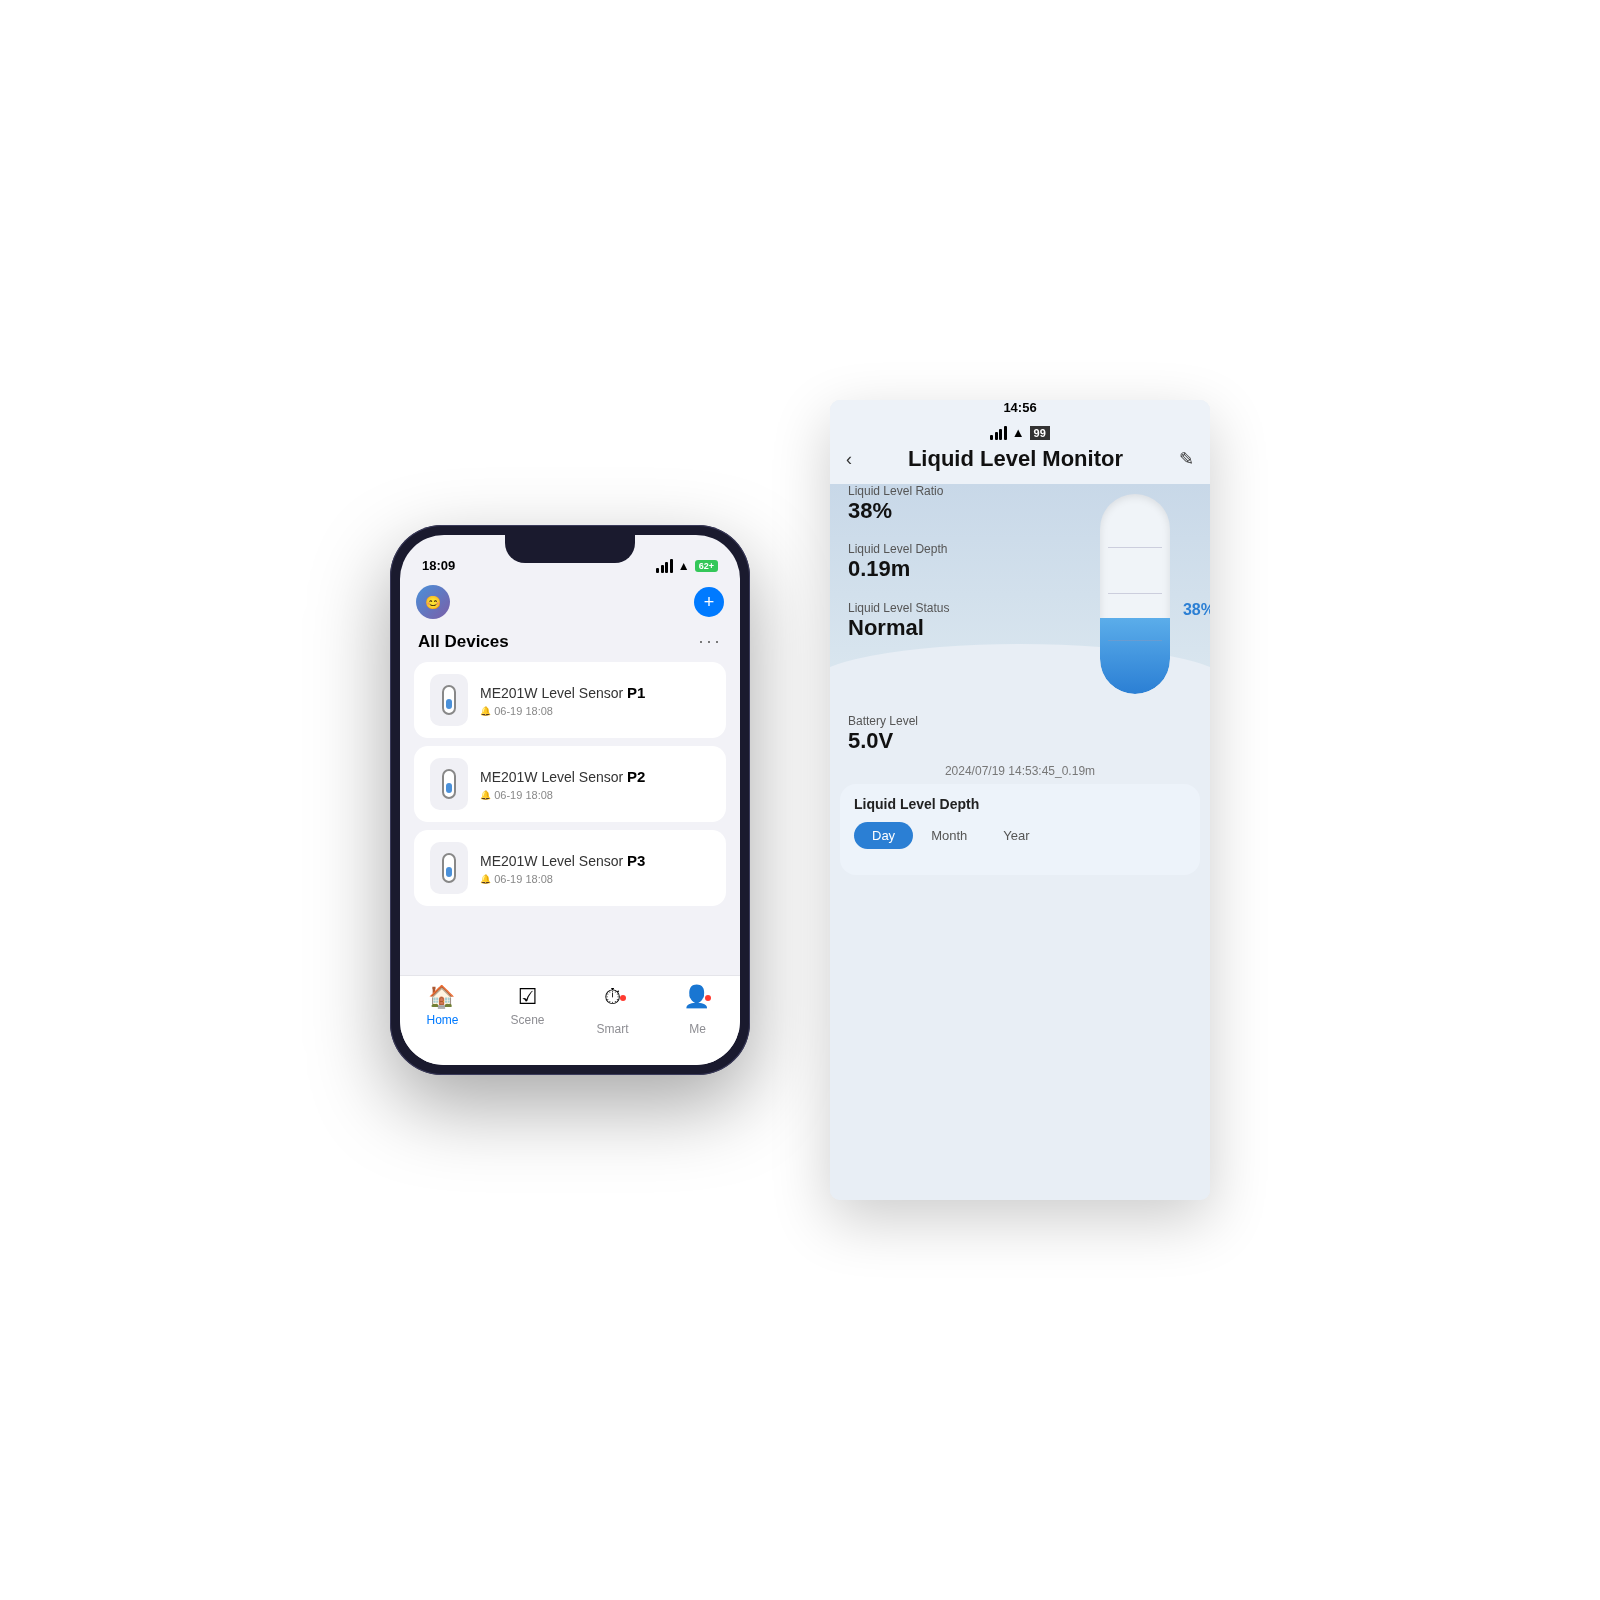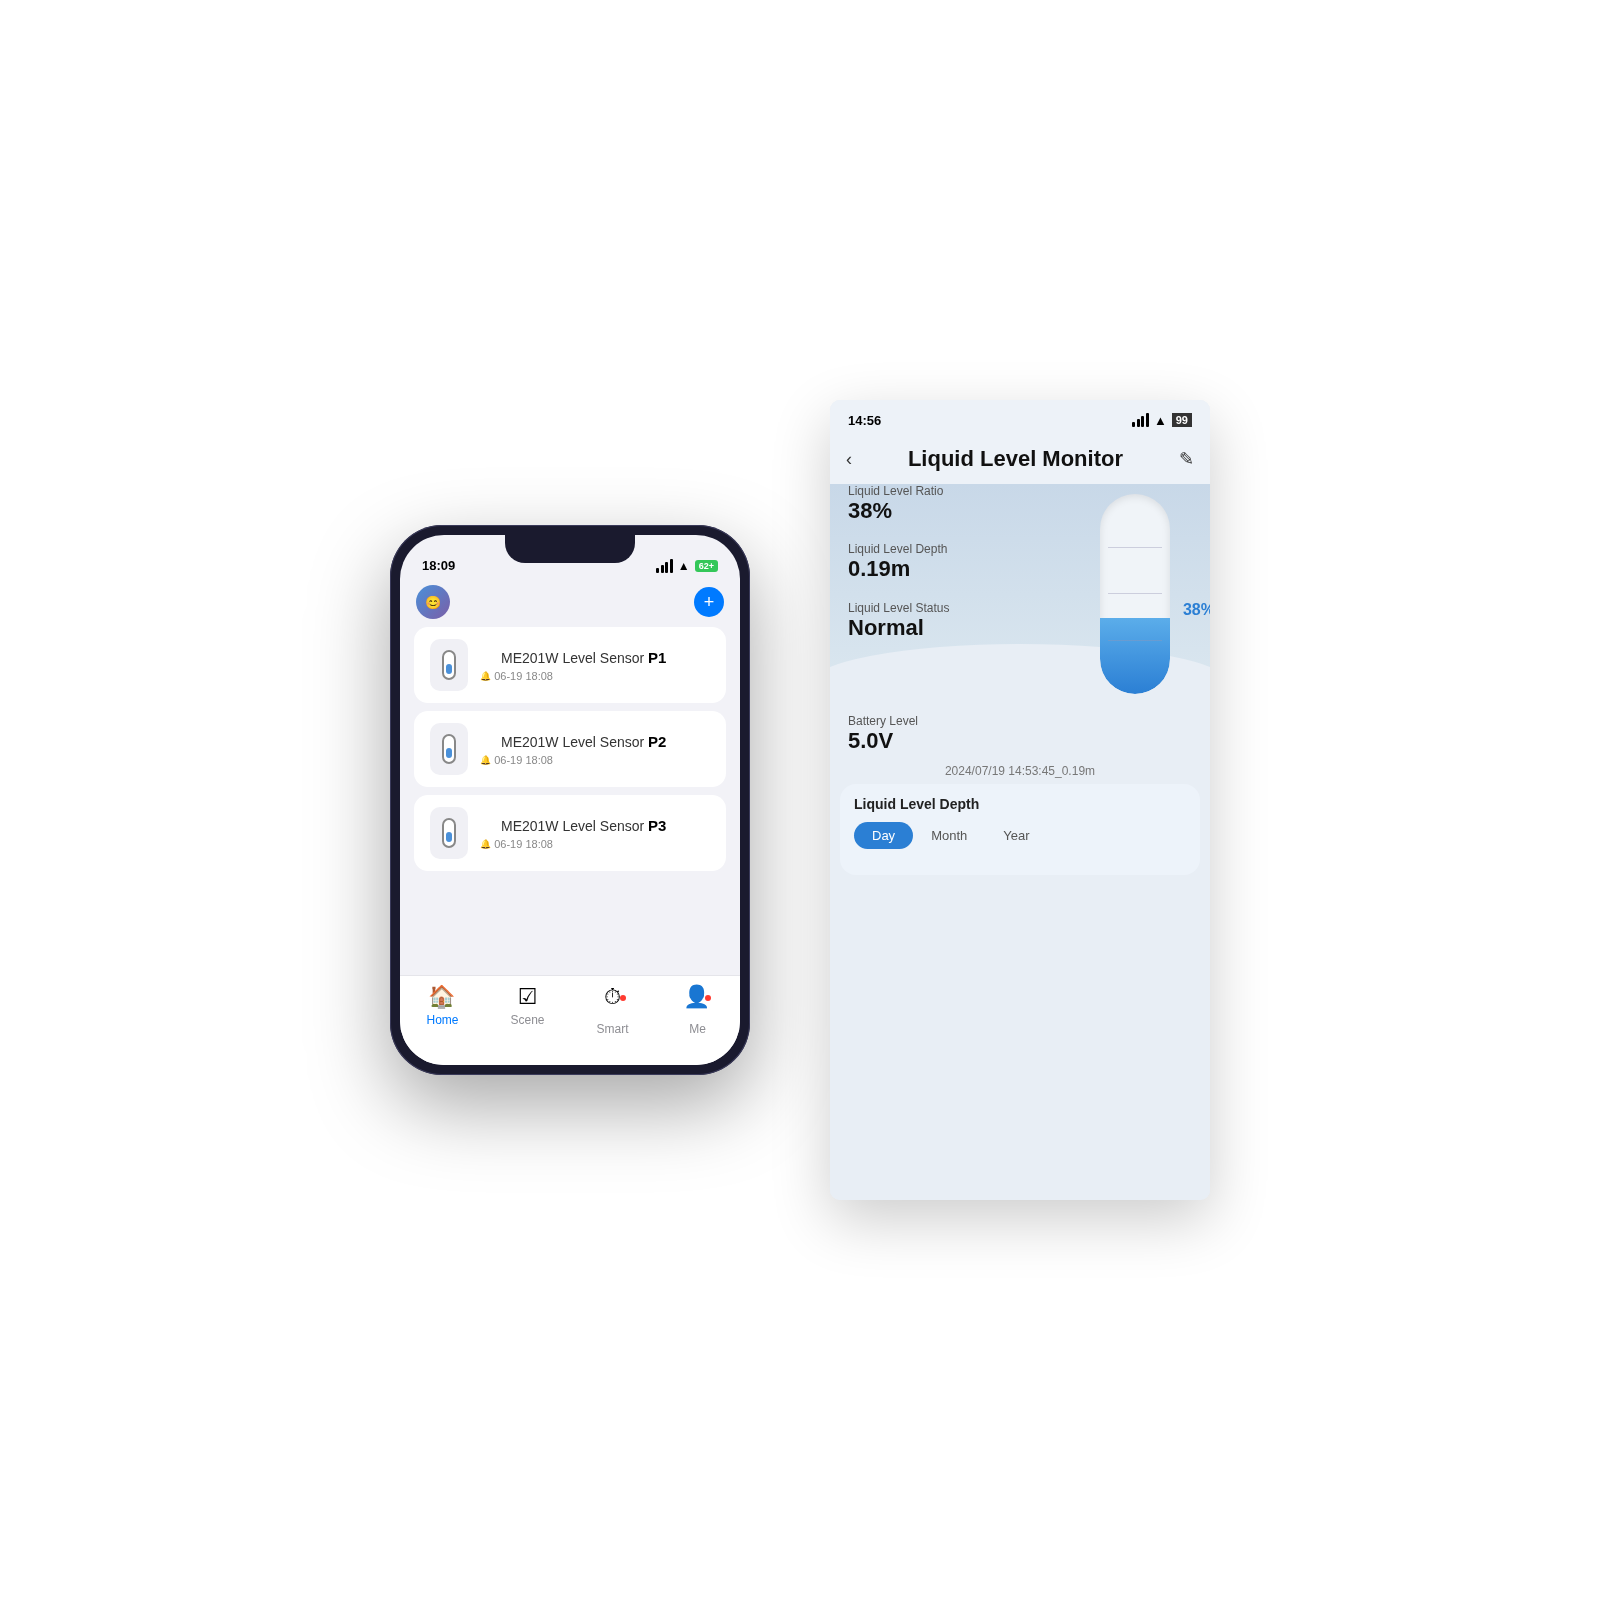--- a/index.html
+++ b/index.html
@@ -152,21 +152,20 @@
       height: 10px;
       background: #4a90d9;
       border-radius: 3px;
     }
     .device-info { flex: 1; }
     .device-name {
       font-size: 14px;
       color: #333;
       font-weight: 500;
       line-height: 1.3;
-      margin-left: 21px;
     }
     .device-name .model { font-weight: 400; }
     .device-name .pid { font-weight: 700; color: #000; font-size: 15px; }
     .device-time {
       font-size: 11px;
       color: #888;
       margin-top: 3px;
       display: flex;
       align-items: center;
       gap: 3px;
@@ -225,20 +224,21 @@
     }
     .phone2-status-bar {
       background: #edf2f8;
       height: 40px;
       display: flex;
       align-items: center;
       justify-content: space-between;
       padding: 0 18px;
       font-size: 13px;
       font-weight: 600;
+      flex-direction: column;
     }
     .phone2-status-right {
       display: flex;
       align-items: center;
       gap: 5px;
     }
     .phone2-header {
       background: #edf2f8;
       padding: 6px 16px 12px;
       display: flex;
@@ -418,20 +418,24 @@
         <span class="wifi-icon">▲</span>
         <span class="battery-badge">62+</span>
       </div>
     </div>
 
     <div class="phone1-header">
       <div class="avatar-circle">😊</div>
       <div class="add-btn">+</div>
     </div>
 
+    <div class="all-devices-row">
+      <span class="all-devices-label">All Devices</span>
+      <span class="dots-menu">···</span>
+    </div>
 
     <div class="device-list">
       <div class="device-card">
         <div class="device-icon-box">
           <div class="sensor-icon"></div>
         </div>
         <div class="device-info">
           <div class="device-name">
             <span class="model">ME201W Level Sensor</span>
             <span class="pid">P1</span>

